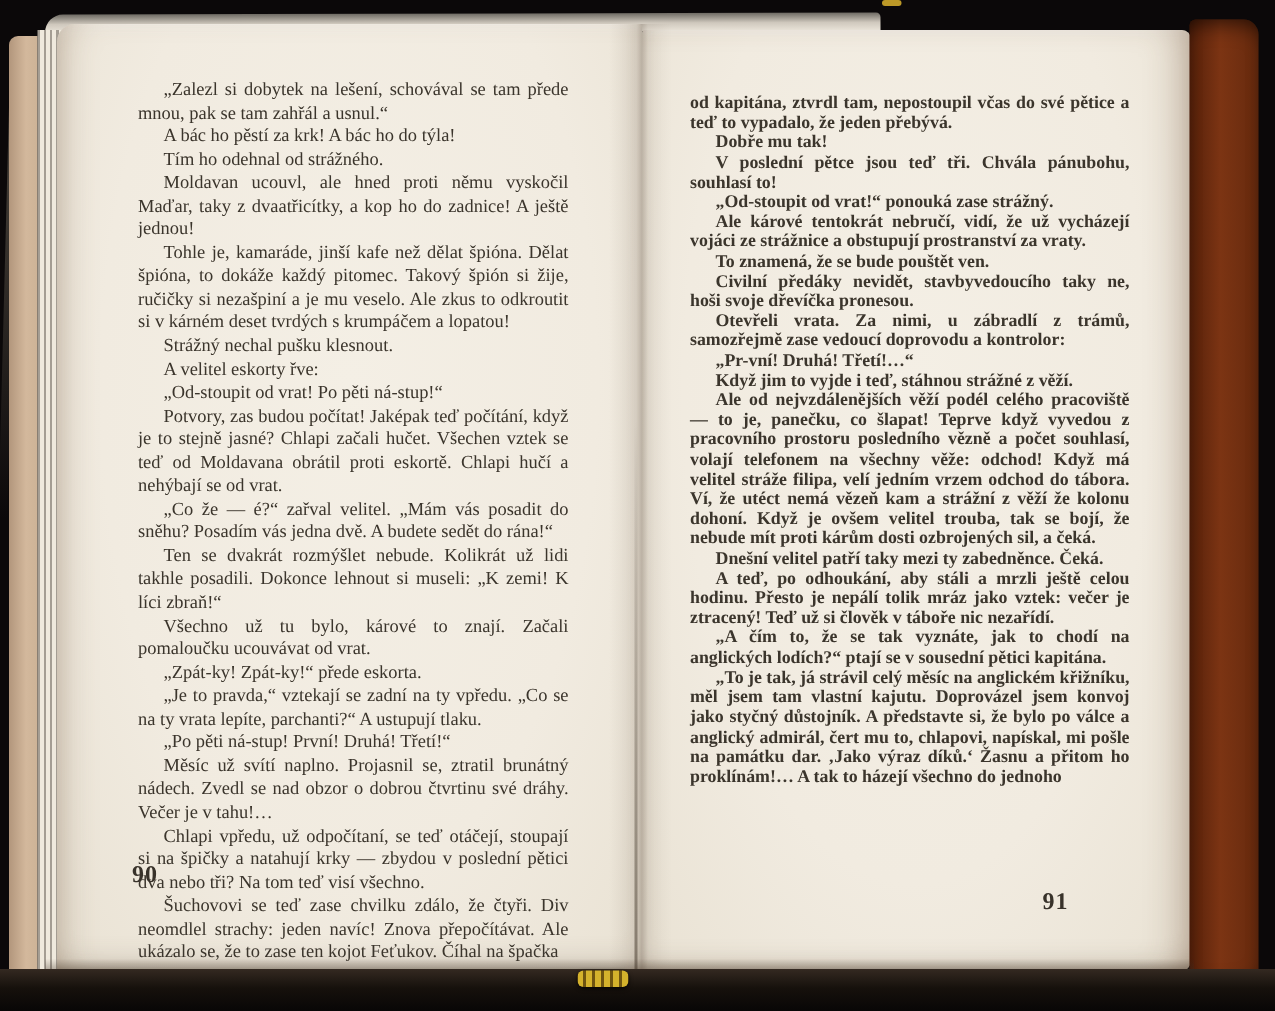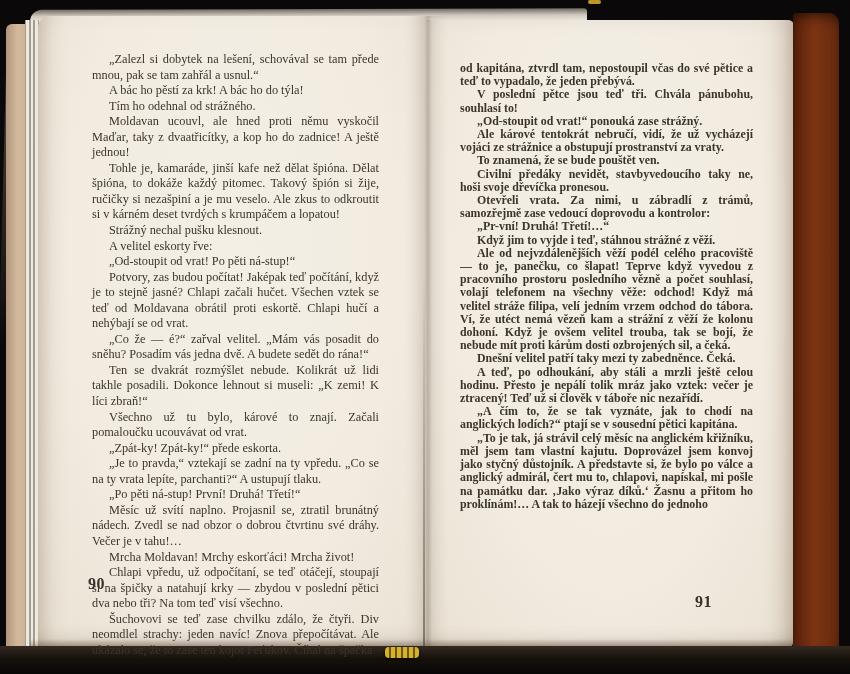--- a/index.html
+++ b/index.html
@@ -89,26 +89,26 @@
       <p class="para indent">A velitel eskorty řve:</p>
       <p class="para indent">„Od-stoupit od vrat! Po pěti ná-stup!“</p>
       <p class="para indent">Potvory, zas budou počítat! Jaképak teď počítání, když je to stejně jasné? Chlapi začali hučet. Všechen vztek se teď od Moldavana obrátil proti eskortě. Chlapi hučí a nehýbají se od vrat.</p>
       <p class="para indent">„Co že — é?“ zařval velitel. „Mám vás posadit do sněhu? Posadím vás jedna dvě. A budete sedět do rána!“</p>
       <p class="para indent">Ten se dvakrát rozmýšlet nebude. Kolikrát už lidi takhle posadili. Dokonce lehnout si museli: „K zemi! K líci zbraň!“</p>
       <p class="para indent">Všechno už tu bylo, kárové to znají. Začali pomaloučku ucouvávat od vrat.</p>
       <p class="para indent">„Zpát-ky! Zpát-ky!“ přede eskorta.</p>
       <p class="para indent">„Je to pravda,“ vztekají se zadní na ty vpředu. „Co se na ty vrata lepíte, parchanti?“ A ustupují tlaku.</p>
       <p class="para indent">„Po pěti ná-stup! První! Druhá! Třetí!“</p>
       <p class="para indent">Měsíc už svítí naplno. Projasnil se, ztratil brunátný nádech. Zvedl se nad obzor o dobrou čtvrtinu své dráhy. Večer je v tahu!…</p>
-      <p class="para indent">Mrcha Moldavan! Mrchy eskorťáci! Mrcha život!</p>
       <p class="para indent">Chlapi vpředu, už odpočítaní, se teď otáčejí, stoupají si na špičky a natahují krky — zbydou v poslední pětici dva nebo tři? Na tom teď visí všechno.</p>
       <p class="para indent">Šuchovovi se teď zase chvilku zdálo, že čtyři. Div neomdlel strachy: jeden navíc! Znova přepočítávat. Ale ukázalo se, že to zase ten kojot Feťukov. Číhal na špačka</p>
     </div>
   <div class="text-block text-right">
       <p class="para">od kapitána, ztvrdl tam, nepostoupil včas do své pětice a teď to vypadalo, že jeden přebývá.</p>
+      <p class="para indent">Dobře mu tak!</p>
       <p class="para indent">V poslední pětce jsou teď tři. Chvála pánubohu, souhlasí to!</p>
       <p class="para indent">„Od-stoupit od vrat!“ ponouká zase strážný.</p>
       <p class="para indent">Ale kárové tentokrát nebručí, vidí, že už vycházejí vojáci ze strážnice a obstupují prostranství za vraty.</p>
       <p class="para indent">To znamená, že se bude pouštět ven.</p>
       <p class="para indent">Civilní předáky nevidět, stavbyvedoucího taky ne, hoši svoje dřevíčka pronesou.</p>
       <p class="para indent">Otevřeli vrata. Za nimi, u zábradlí z trámů, samozřejmě zase vedoucí doprovodu a kontrolor:</p>
       <p class="para indent">„Pr-vní! Druhá! Třetí!…“</p>
       <p class="para indent">Když jim to vyjde i teď, stáhnou strážné z věží.</p>
       <p class="para indent">Ale od nejvzdálenějších věží podél celého pracoviště — to je, panečku, co šlapat! Teprve když vyvedou z pracovního prostoru posledního vězně a počet souhlasí, volají telefonem na všechny věže: odchod! Když má velitel stráže filipa, velí jedním vrzem odchod do tábora. Ví, že utéct nemá vězeň kam a strážní z věží že kolonu dohoní. Když je ovšem velitel trouba, tak se bojí, že nebude mít proti kárům dosti ozbrojených sil, a čeká.</p>
       <p class="para indent">Dnešní velitel patří taky mezi ty zabedněnce. Čeká.</p>

